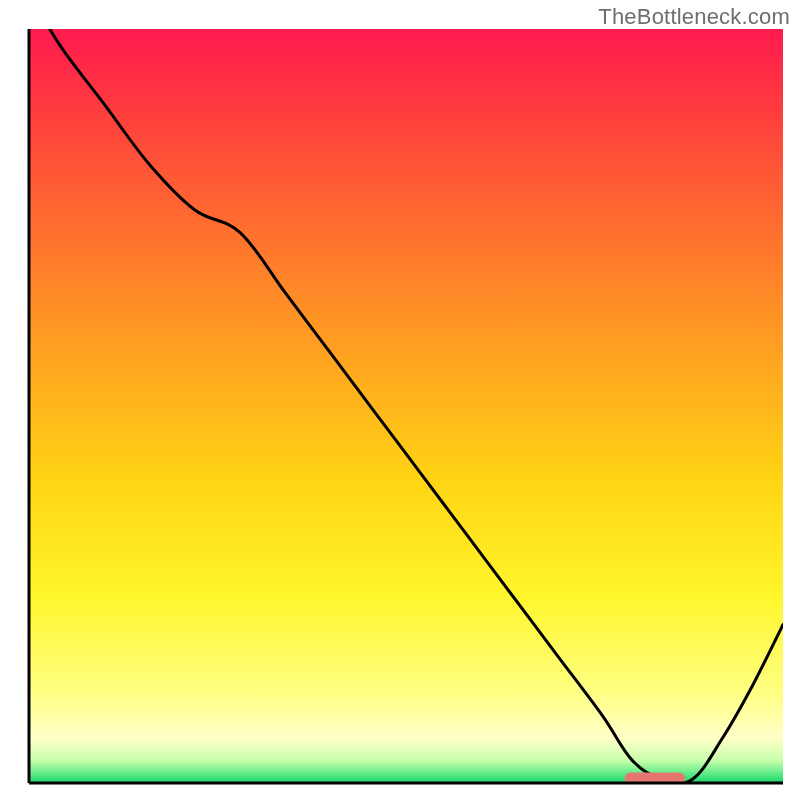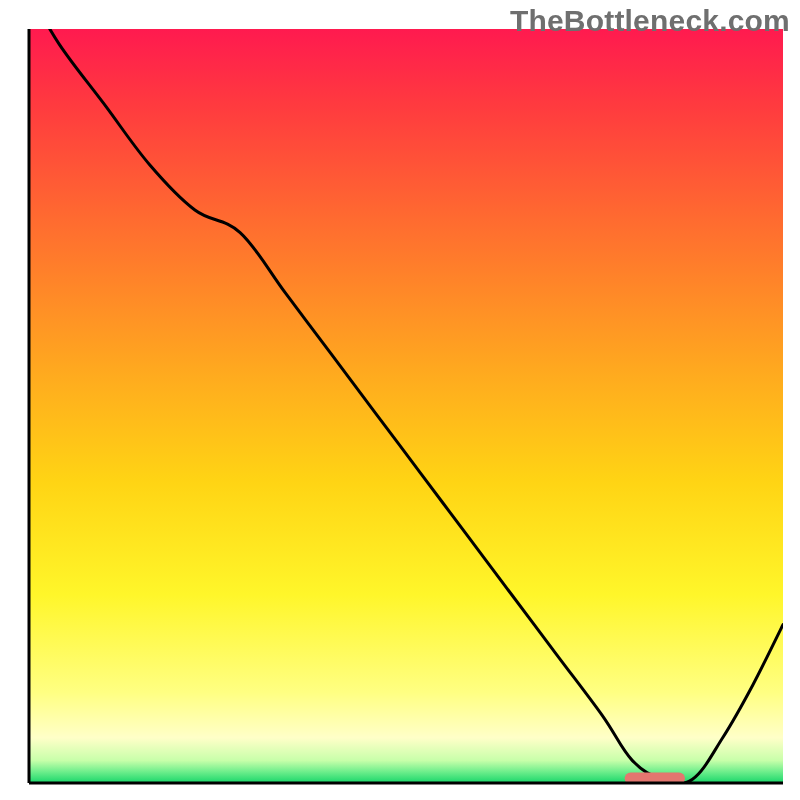--- a/index.html
+++ b/index.html
@@ -13,22 +13,22 @@
   }
   .container {
     position: relative;
     width: 800px;
     height: 800px;
   }
   .watermark {
     position: absolute;
     top: 4px;
     right: 10px;
-    font-size: 30px;
-    font-weight: 700;
+    font-size: 22px;
+    font-weight: 400;
     color: #6f6f6f;
     letter-spacing: 0.2px;
   }
   svg {
     display: block;
   }
 </style>
 </head>
 <body>
 

